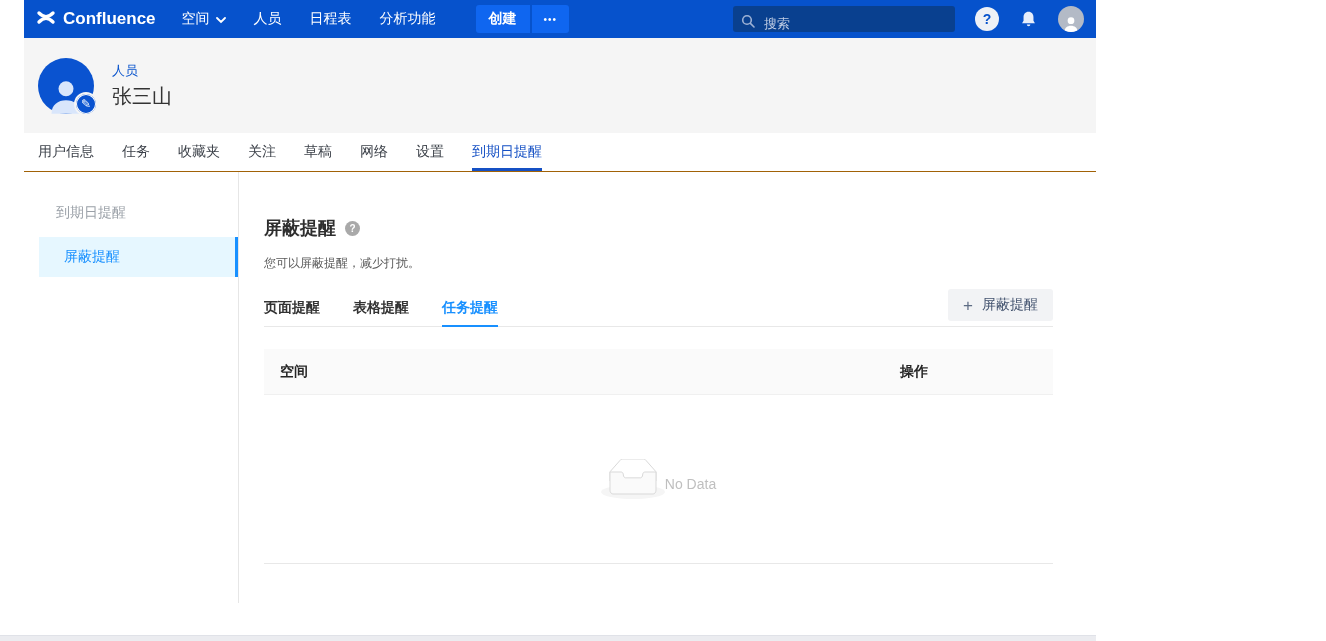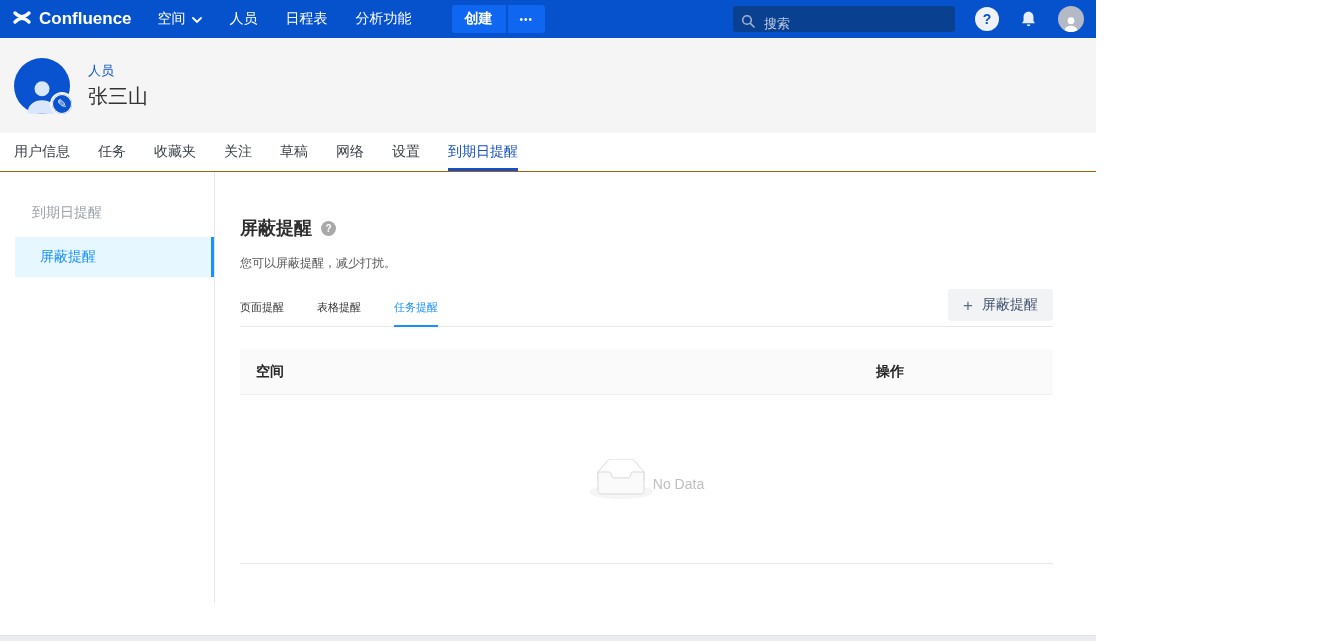--- a/index.html
+++ b/index.html
@@ -1,18 +1,18 @@
 <!DOCTYPE html>
 <html><head>
 <meta charset="utf-8">
 <style>
   * { box-sizing: border-box; }
   html,body { margin:0; padding:0; }
   body { font-family:"Liberation Sans", sans-serif; background:#fff; }
-  .page { position:relative; width:1096px; height:641px; background:#fff; overflow:hidden; }
+  .page { position:relative; width:1096px; height:641px; background:#fff; overflow:hidden;padding-left:24px; }
 
   
   .topbar { height:38px; background:#0652cc; display:flex; align-items:center; padding:0 12px; }
   .logo { display:flex; align-items:center; gap:7px; color:#fff; font-size:17px; font-weight:700; margin-right:26px; cursor:pointer; }
   .topnav { display:flex; align-items:center; }
   .nav-item { color:#fff; font-size:14px; margin-right:28px; display:flex; align-items:center; gap:6px; cursor:pointer; white-space:nowrap; }
   .create-btn { background:#0f66f0; color:#fff; border:none; font-size:14px; font-weight:700; padding:0 13px; height:28px; border-radius:3px 0 0 3px; margin-left:12px; cursor:pointer; font-family:inherit; }
   .more-btn { background:#0f66f0; color:#fff; border:none; font-size:10px; letter-spacing:1px; padding:0 12px; height:28px; border-radius:0 3px 3px 0; margin-left:2px; cursor:pointer; font-family:inherit; }
   .topbar-spacer { flex:1; }
   .searchbox { width:222px; height:26px; background:#09408f; border-radius:3px; display:flex; align-items:flex-end; padding:0 8px; gap:7px; margin-right:20px; }
@@ -42,21 +42,21 @@
   .sidebar-header { color:#9ba1a8; font-size:14px; padding:32px 0 0 32px; }
   .sidebar-item { margin:15px 0 0 15px; background:#e6f7ff; color:#1890ff; font-size:14px; padding:11px 0 11px 25px; border-right:3px solid #1890ff; cursor:pointer; }
 
   .main { flex:1; padding:0 43px 0 25px; position:relative; }
   .main-title-row { margin-top:44px; display:flex; align-items:center; gap:9px; }
   .main-title { font-size:18px; color:#2e2e2e; margin:0; font-weight:700; }
   .help-dot { width:15px; height:15px; border-radius:50%; background:#a9a9a9; color:#fff; font-size:10px; font-weight:700; display:flex; align-items:center; justify-content:center; cursor:pointer; }
   .desc { margin:15px 0 0; font-size:12px; color:#595959; }
 
   .inner-tabs { margin-top:17px; display:flex; align-items:stretch; border-bottom:1px solid #e8e8e8; position:relative; height:38px; }
-  .itab { font-size:11px; color:#333; margin-right:33px; display:flex; align-items:center; position:relative; cursor:pointer; }
+  .itab { font-size:14px; color:#333; margin-right:33px; display:flex; align-items:center; position:relative; cursor:pointer;font-weight:bold; }
   .itab.active { color:#1890ff; }
   .itab.active::after { content:""; position:absolute; left:0; right:0; bottom:-1px; height:2px; background:#1890ff; }
   .add-btn { position:absolute; right:0; top:0; display:flex; align-items:center; gap:9px; background:#f2f3f5; color:#42526e; font-size:14px; padding:0 15px; height:32px; border:none; border-radius:3px; cursor:pointer; font-family:inherit; }
   .add-btn .plus { font-size:17px; color:#5e6c84; line-height:1; }
 
   .table { margin-top:22px; }
   .thead { display:flex; background:#fafafa; height:46px; align-items:center; border-bottom:1px solid #f0f0f0; }
   .th { font-size:14px; font-weight:700; color:#262626; padding-left:16px; }
   .col-space { width:620px; }
   .col-task { width:340px; }

